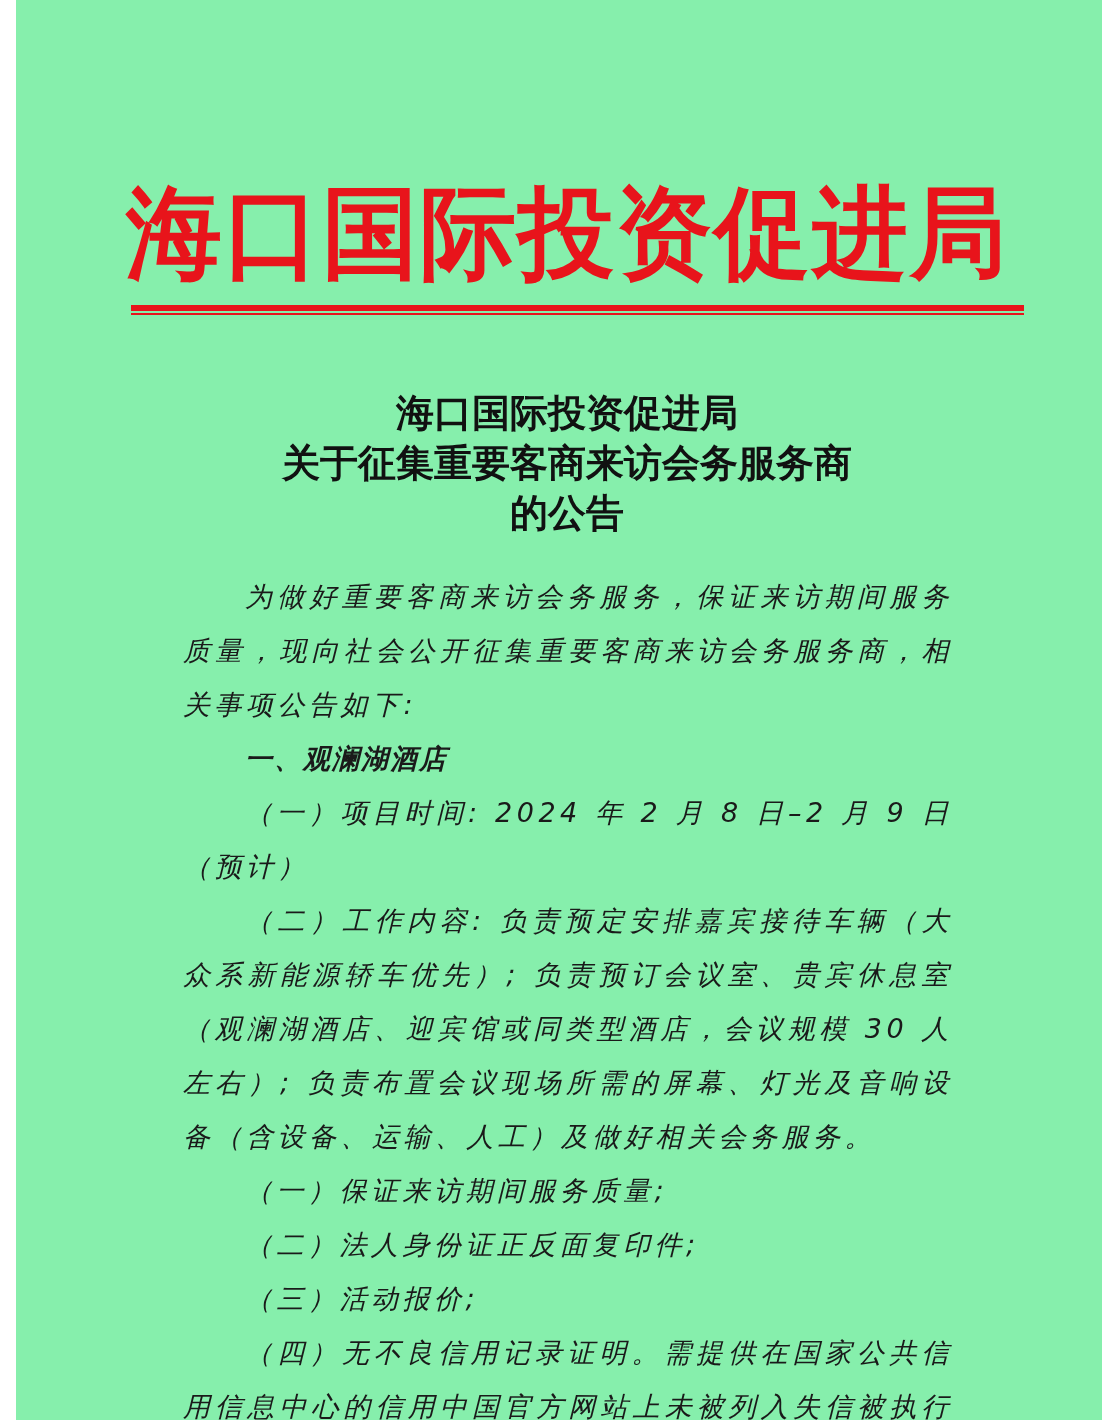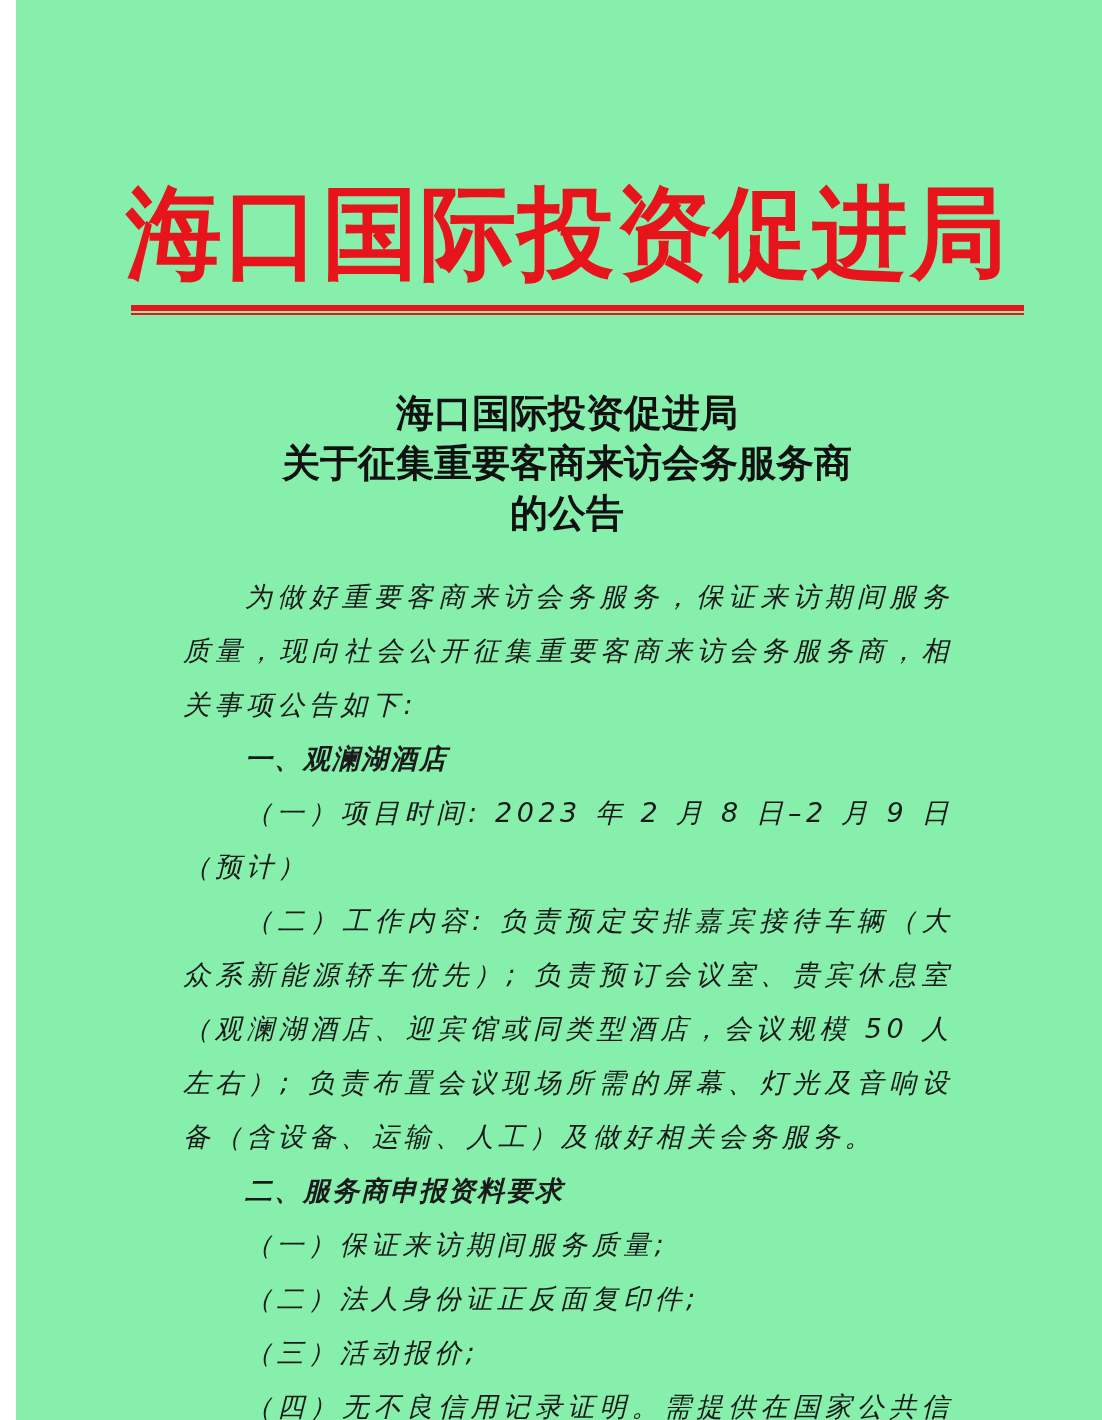--- a/index.html
+++ b/index.html
@@ -38,22 +38,21 @@
   <div class="title">
     <div>海口国际投资促进局</div>
     <div>关于征集重要客商来访会务服务商</div>
     <div>的公告</div>
   </div>
 
   <div class="body">
     <p class="p indent">为做好重要客商来访会务服务，保证来访期间服务质量，现向社会公开征集重要客商来访会务服务商，相关事项公告如下:</p>
 
     <p class="p heading">一、观澜湖酒店</p>
-    <p class="p indent">（一）项目时间: 2023 年 2 月 8 日–2 月 9 日（预计）</p>
-    <p class="p indent">（二）工作内容: 负责预定安排嘉宾接待车辆（大众系新能源轿车优先）; 负责预订会议室、贵宾休息室（观澜湖酒店、迎宾馆或同类型酒店，会议规模 50 人左右）; 负责布置会议现场所需的屏幕、灯光及音响设备（含设备、运输、人工）及做好相关会务服务。</p>
+    <p class="p indent">（一）项目时间: 2024 年 2 月 8 日–2 月 9 日（预计）</p>
+    <p class="p indent">（二）工作内容: 负责预定安排嘉宾接待车辆（大众系新能源轿车优先）; 负责预订会议室、贵宾休息室（观澜湖酒店、迎宾馆或同类型酒店，会议规模 30 人左右）; 负责布置会议现场所需的屏幕、灯光及音响设备（含设备、运输、人工）及做好相关会务服务。</p>
 
-    <p class="p heading">二、服务商申报资料要求</p>
     <p class="p indent">（一）保证来访期间服务质量;</p>
     <p class="p indent">（二）法人身份证正反面复印件;</p>
     <p class="p indent">（三）活动报价;</p>
     <p class="p indent">（四）无不良信用记录证明。需提供在国家公共信用信息中心的信用中国官方网站上未被列入失信被执行人的</p>
   </div>
 </div>
 
 </body></html>

